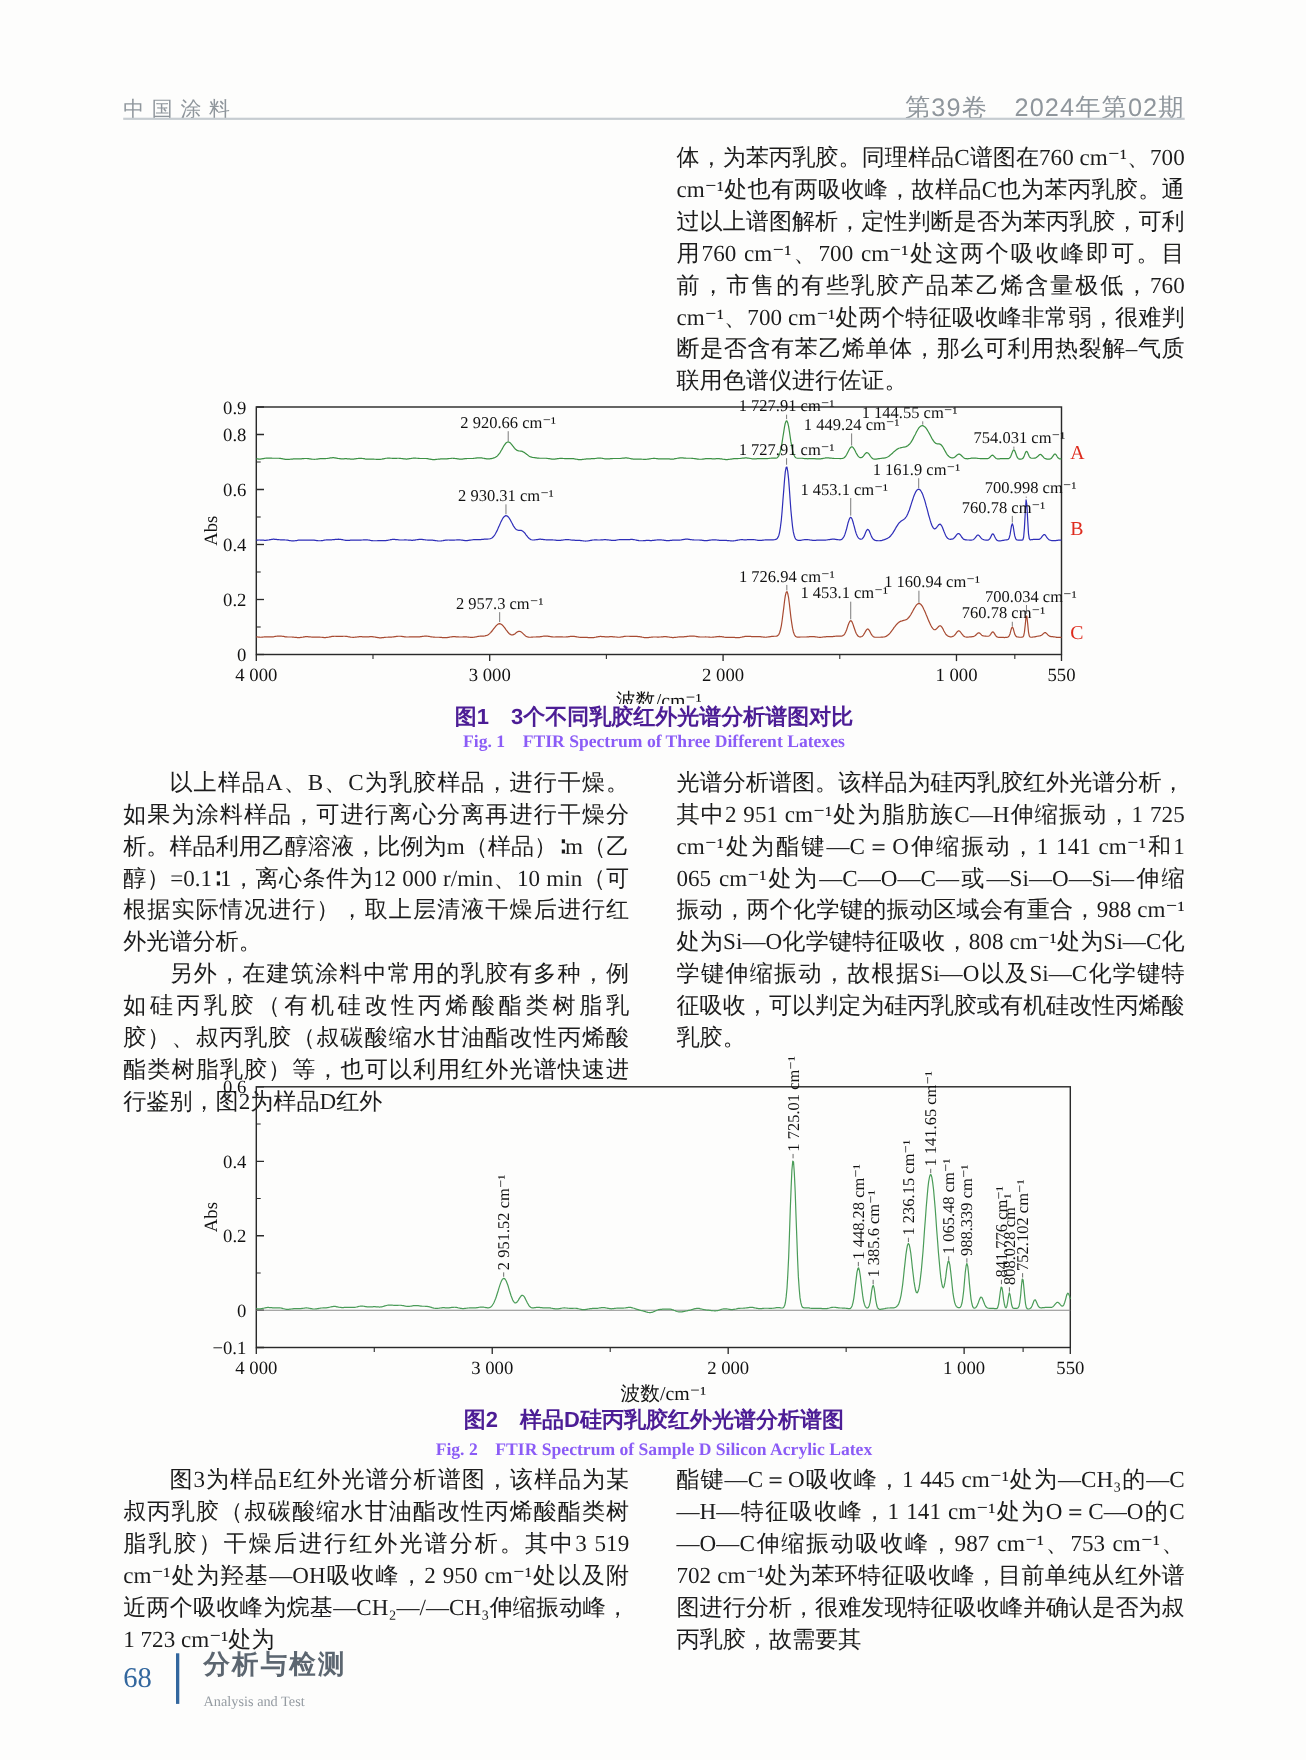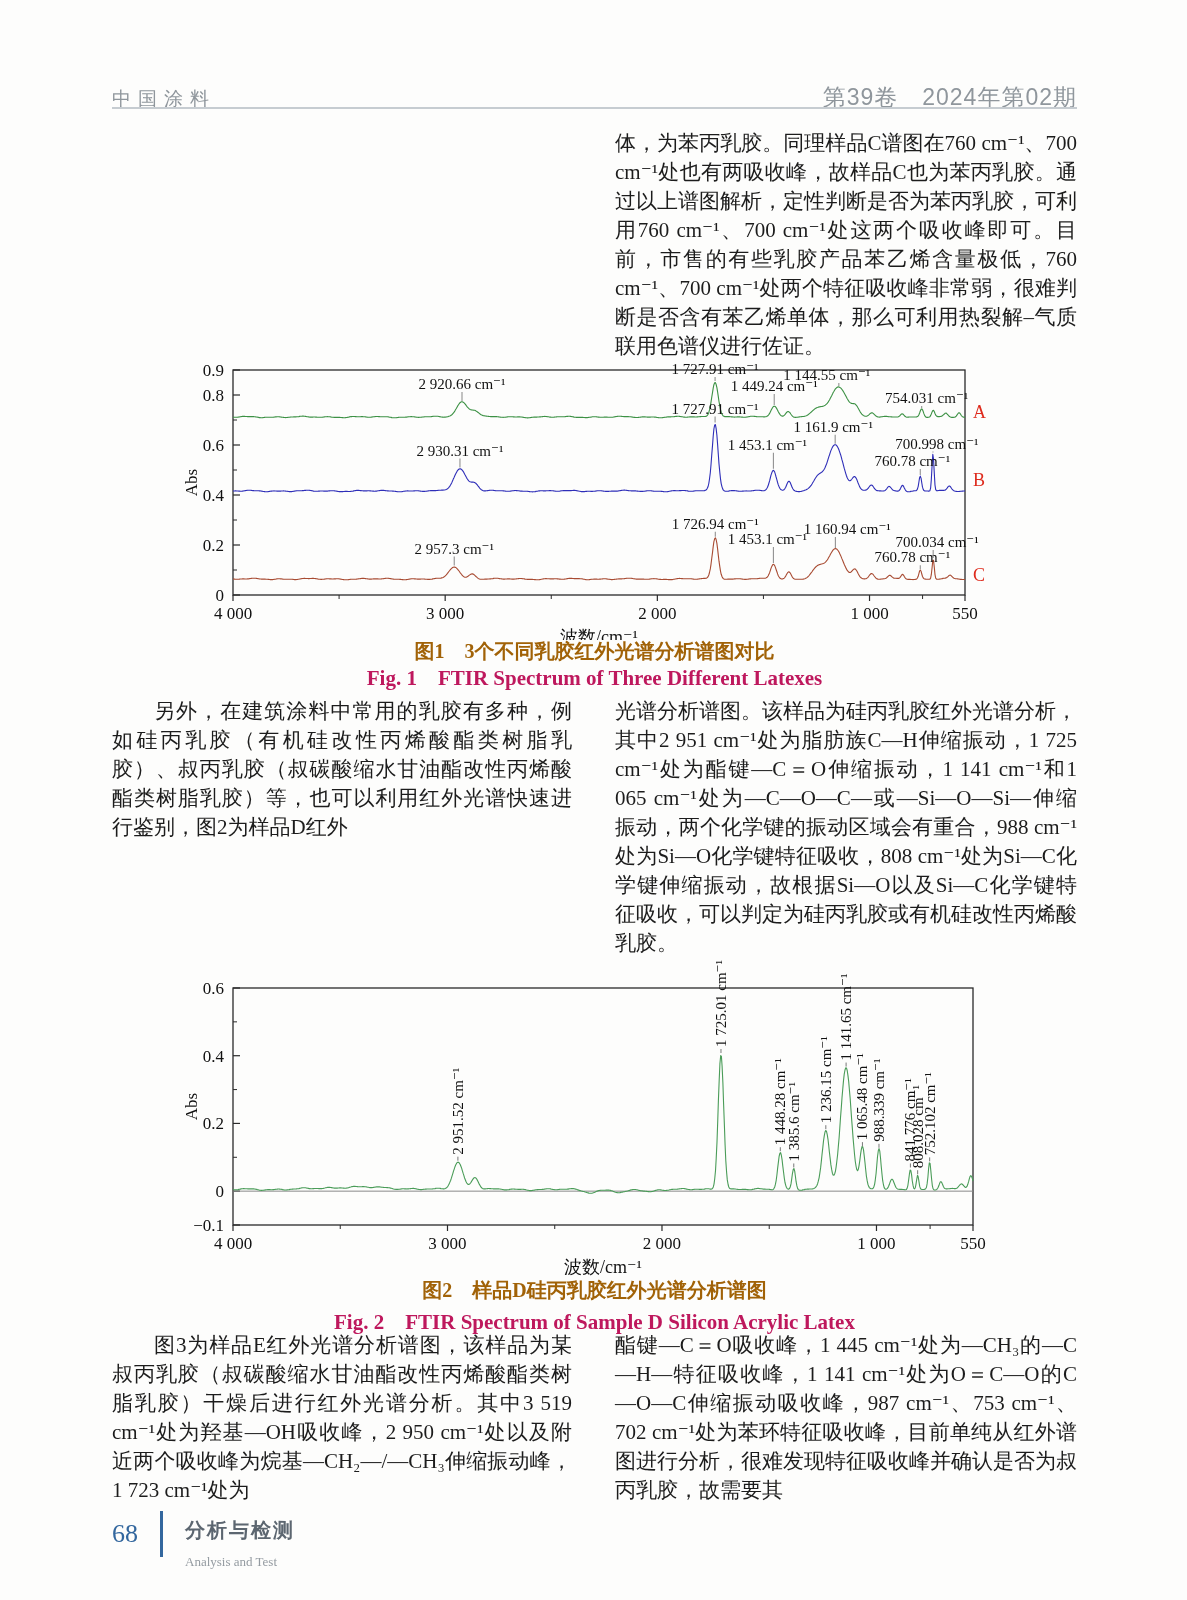--- a/index.html
+++ b/index.html
@@ -17,30 +17,30 @@
   .col-l{left:112px;width:460px;}
   .col-r{left:615px;width:462px;}
   .row1{top:129px;}
   .row2{top:697px;}
   .row3{top:1331px;}
   
   .figsvg{position:absolute;left:112px;}
   #fig1-svg{top:348px;}
   #fig2-svg{top:928px;}
   .cap{position:absolute;left:112px;width:965px;text-align:center;}
-  .cap-zh{font-family:Liberation Serif, serif;font-weight:bold;font-size:20px;color:#a16207;}
-  .cap-en{font-family:"Liberation Serif","DejaVu Serif",serif;font-weight:bold;font-size:21px;color:#be185d;}
+  .cap-zh{font-family:Liberation Sans, sans-serif;font-weight:bold;font-size:20px;color:#4c1d95;}
+  .cap-en{font-family:"Liberation Serif","DejaVu Serif",serif;font-weight:bold;font-size:16px;color:#8b5cf6;}
   #cap1-zh{top:638px;} #cap1-en{top:664px;}
   #cap2-zh{top:1277px;} #cap2-en{top:1308px;}
   
   .footer{position:absolute;left:112px;top:1497px;display:flex;align-items:center;gap:12px;}
   .footer .pg{font-size:26px;color:#33679e;margin-right:10px;}
   .footer .vbar{width:3px;height:46px;background:#33679e;margin-right:10px;}
   .footer .sec{display:flex;flex-direction:column;justify-content:center;}
-  .footer .sec-zh{font-family:"Liberation Sans","DejaVu Sans",sans-serif;font-weight:bold;font-size:20px;color:#5c6670;letter-spacing:2px;margin-top:20px;}
+  .footer .sec-zh{font-family:"Liberation Sans","DejaVu Sans",sans-serif;font-weight:bold;font-size:24px;color:#5c6670;letter-spacing:2px;}
   .footer .sec-en{font-size:13px;color:#949ba1;margin-top:10px;}
 </style>
 </head>
 <body>
 
 <div class="page">
 
   <div class="hdr">
     <span class="jname">中国涂料</span>
     <span class="issue">第39卷　2024年第02期</span>
@@ -123,20 +123,21 @@
       <text x="735.3744695652174" y="186" text-anchor="middle" font-size="15" font-family="&quot;Liberation Serif&quot;,&quot;DejaVu Serif&quot;,serif" fill="#111">1 160.94 cm⁻¹</text>
       <line x1="808.2779826086957" y1="221.25" x2="808.2779826086957" y2="217.25" stroke="#555" stroke-width="0.7"></line>
       <text x="800.2779826086957" y="214.25" text-anchor="middle" font-size="15" font-family="&quot;Liberation Serif&quot;,&quot;DejaVu Serif&quot;,serif" fill="#111">760.78 cm⁻¹</text>
       <line x1="821.1666991304347" y1="210" x2="821.1666991304347" y2="202" stroke="#555" stroke-width="0.7"></line>
       <text x="825.1666991304347" y="199" text-anchor="middle" font-size="15" font-family="&quot;Liberation Serif&quot;,&quot;DejaVu Serif&quot;,serif" fill="#111">700.034 cm⁻¹</text>
     </svg>
   <div class="cap cap-zh" id="cap1-zh">图1　3个不同乳胶红外光谱分析谱图对比</div>
   <div class="cap cap-en" id="cap1-en">Fig. 1　FTIR Spectrum of Three Different Latexes</div>
 
   <div class="txt col-l row2">
+    <p class="indent">以上样品A、B、C为乳胶样品，进行干燥。如果为涂料样品，可进行离心分离再进行干燥分析。样品利用乙醇溶液，比例为m（样品）∶m（乙醇）=0.1∶1，离心条件为12 000 r/min、10 min（可根据实际情况进行），取上层清液干燥后进行红外光谱分析。</p>
     <p class="indent">另外，在建筑涂料中常用的乳胶有多种，例如硅丙乳胶（有机硅改性丙烯酸酯类树脂乳胶）、叔丙乳胶（叔碳酸缩水甘油酯改性丙烯酸酯类树脂乳胶）等，也可以利用红外光谱快速进行鉴别，图2为样品D红外</p>
   </div>
   <div class="txt col-r row2">
     <p>光谱分析谱图。该样品为硅丙乳胶红外光谱分析，其中2 951 cm⁻¹处为脂肪族C—H伸缩振动，1 725 cm⁻¹处为酯键—C＝O伸缩振动，1 141 cm⁻¹和1 065 cm⁻¹处为—C—O—C—或—Si—O—Si—伸缩振动，两个化学键的振动区域会有重合，988 cm⁻¹处为Si—O化学键特征吸收，808 cm⁻¹处为Si—C化学键伸缩振动，故根据Si—O以及Si—C化学键特征吸收，可以判定为硅丙乳胶或有机硅改性丙烯酸乳胶。</p>
   </div>
 
   <svg id="fig2-svg" class="figsvg" width="965" height="348">
       <rect x="121" y="60" width="740" height="237" fill="none" stroke="#2a2a2a" stroke-width="1.3"></rect>
       <line x1="121" y1="297" x2="128" y2="297" stroke="#2a2a2a" stroke-width="1.2"></line>
       <text x="112" y="303" text-anchor="end" font-size="17" font-family="&quot;Liberation Serif&quot;,&quot;DejaVu Serif&quot;,serif" fill="#111">−0.1</text>

